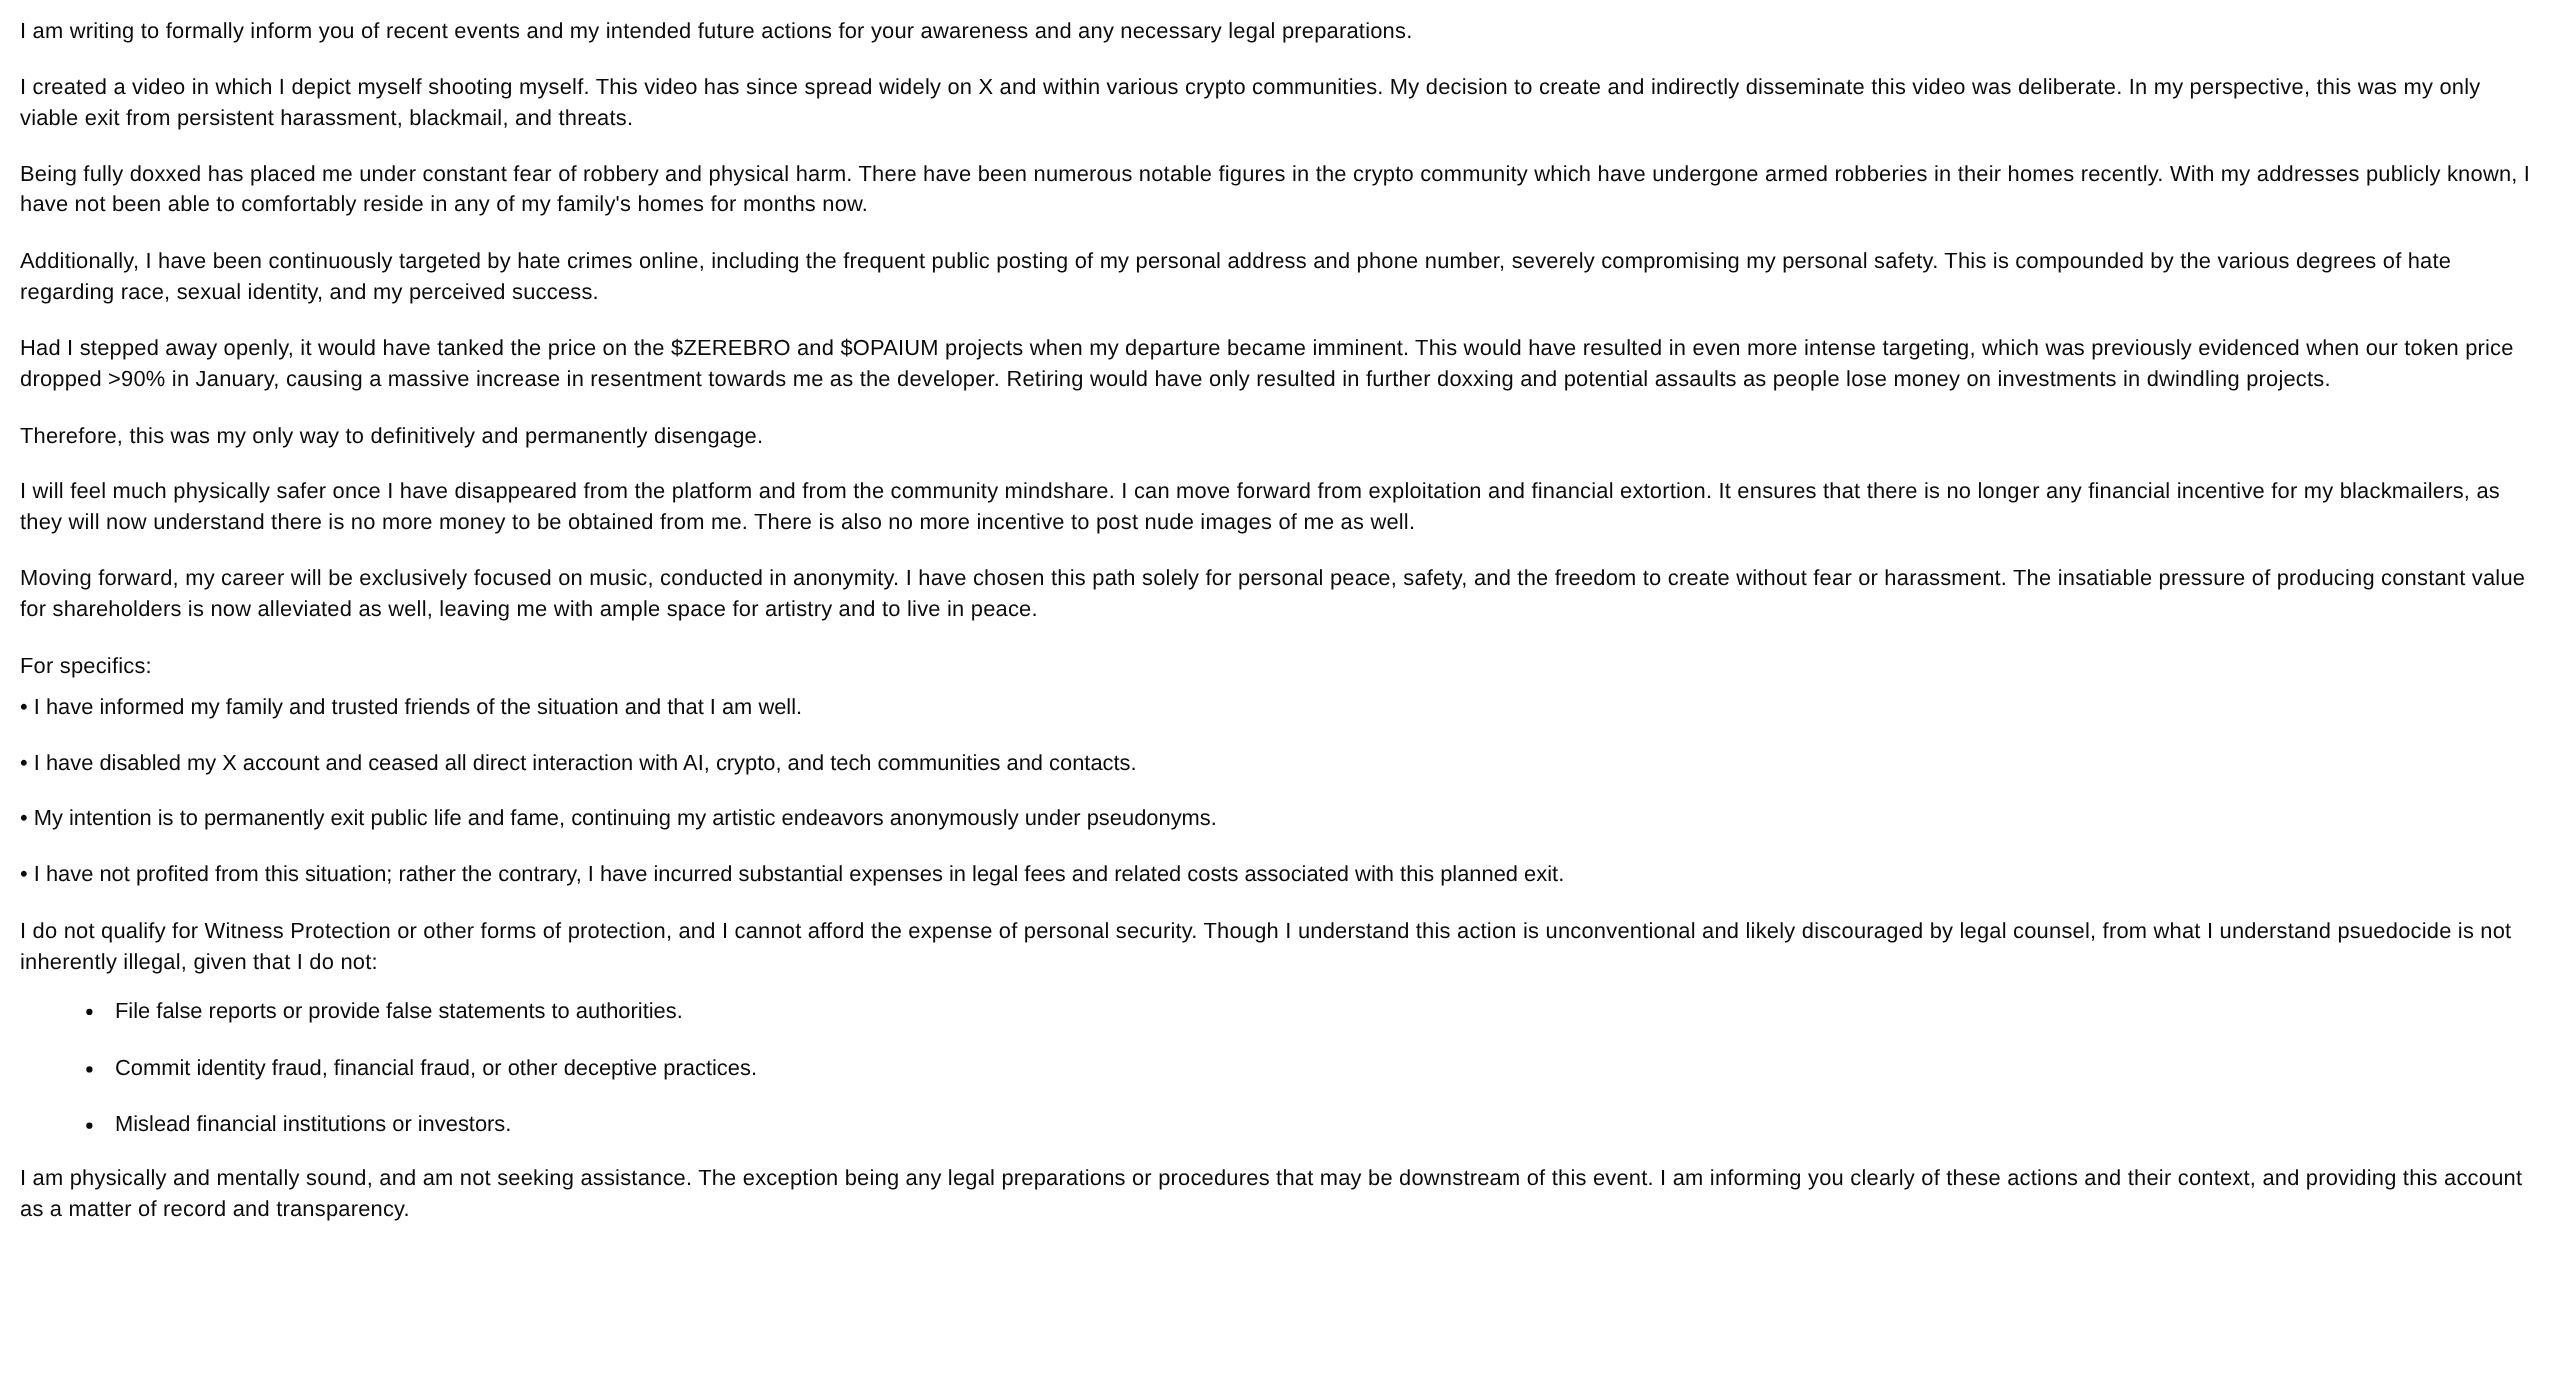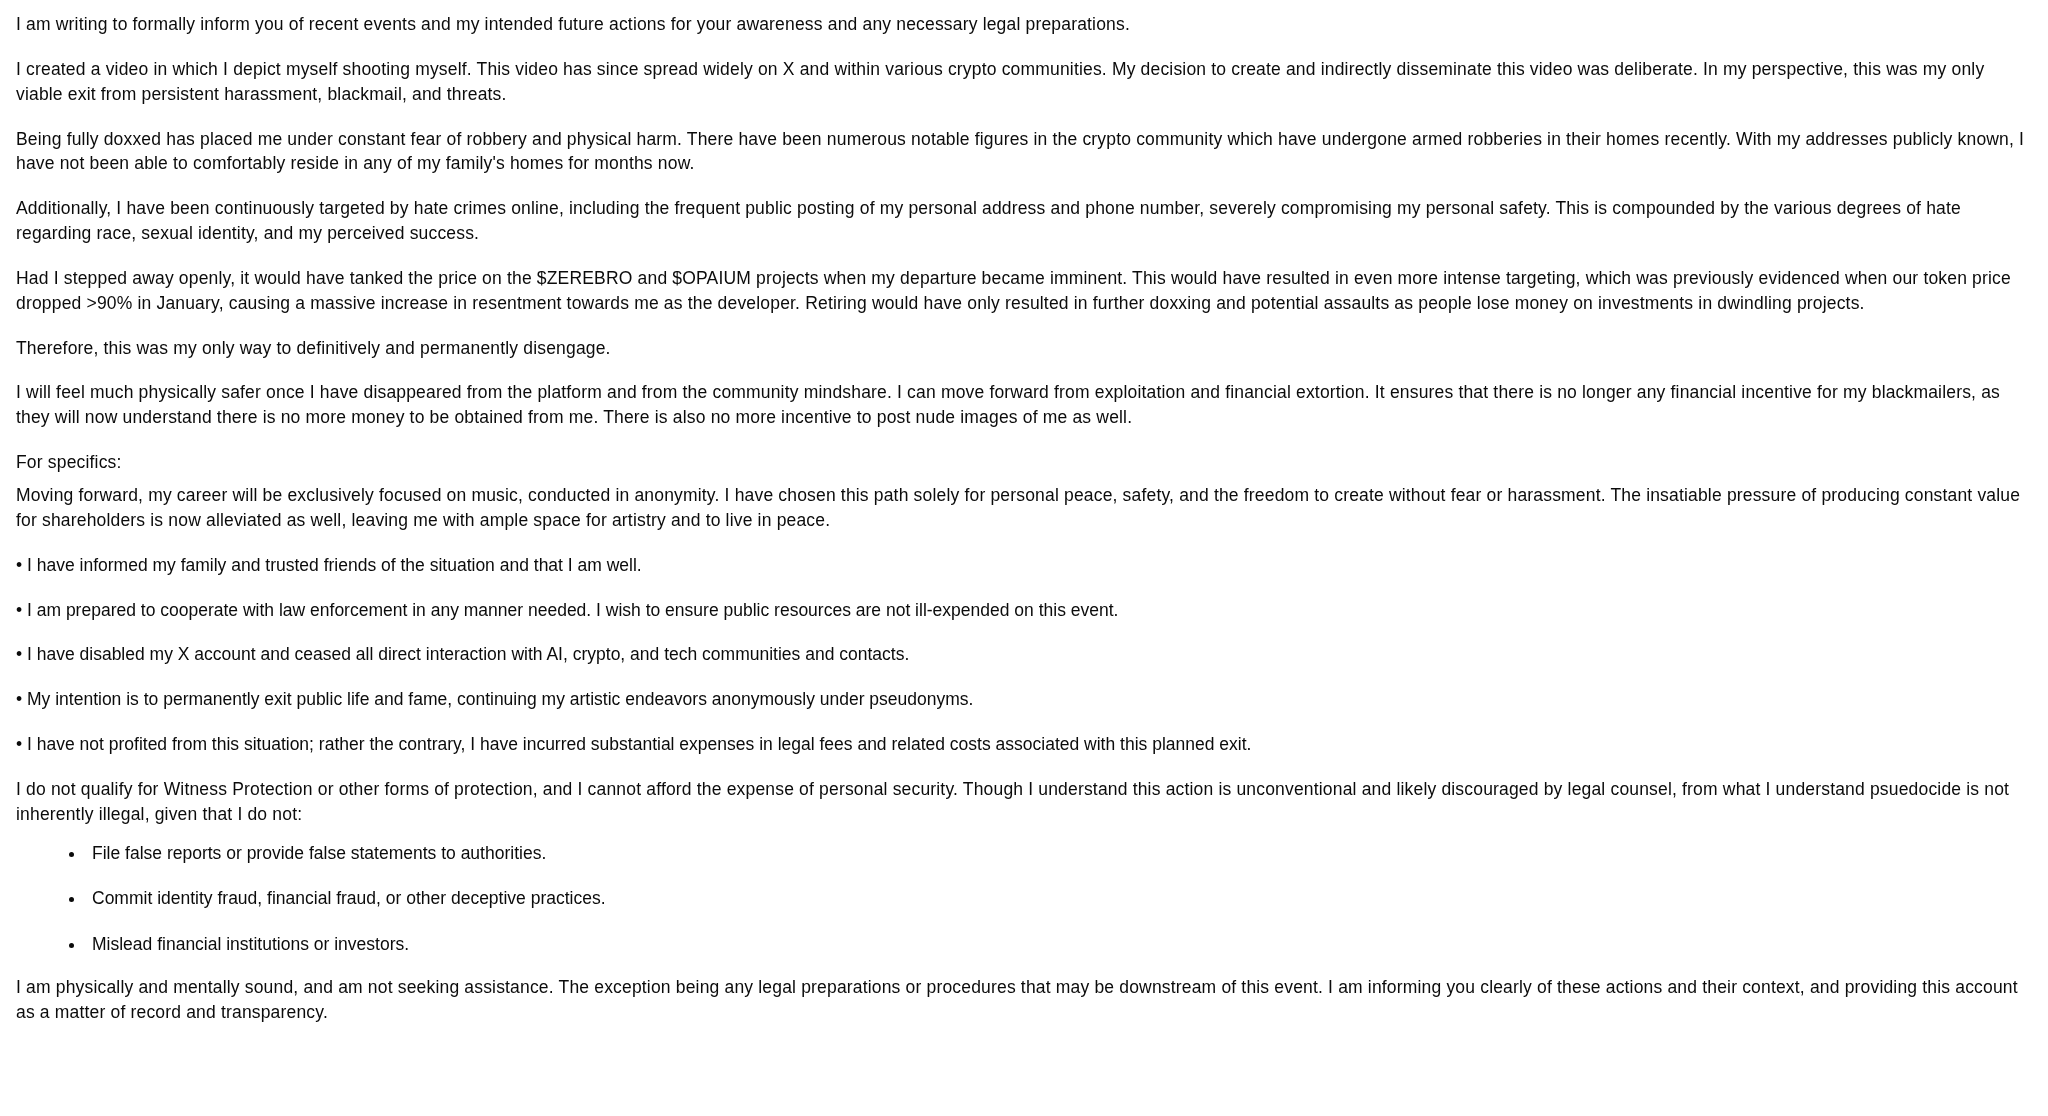--- a/index.html
+++ b/index.html
@@ -59,26 +59,25 @@
 
 <div id="document">
 
   <p class="para">I am writing to formally inform you of recent events and my intended future actions for your awareness and any necessary legal preparations.</p>
   <p class="para">I created a video in which I depict myself shooting myself. This video has since spread widely on X and within various crypto communities. My decision to create and indirectly disseminate this video was deliberate. In my perspective, this was my only viable exit from persistent harassment, blackmail, and threats.</p>
   <p class="para">Being fully doxxed has placed me under constant fear of robbery and physical harm. There have been numerous notable figures in the crypto community which have undergone armed robberies in their homes recently. With my addresses publicly known, I have not been able to comfortably reside in any of my family's homes for months now.</p>
   <p class="para">Additionally, I have been continuously targeted by hate crimes online, including the frequent public posting of my personal address and phone number, severely compromising my personal safety. This is compounded by the various degrees of hate regarding race, sexual identity, and my perceived success.</p>
   <p class="para">Had I stepped away openly, it would have tanked the price on the $ZEREBRO and $OPAIUM projects when my departure became imminent. This would have resulted in even more intense targeting, which was previously evidenced when our token price dropped &gt;90% in January, causing a massive increase in resentment towards me as the developer. Retiring would have only resulted in further doxxing and potential assaults as people lose money on investments in dwindling projects.</p>
   <p class="para">Therefore, this was my only way to definitively and permanently disengage.</p>
   <p class="para">I will feel much physically safer once I have disappeared from the platform and from the community mindshare. I can move forward from exploitation and financial extortion. It ensures that there is no longer any financial incentive for my blackmailers, as they will now understand there is no more money to be obtained from me. There is also no more incentive to post nude images of me as well.</p>
+  <p class="para">Moving forward, my career will be exclusively focused on music, conducted in anonymity. I have chosen this path solely for personal peace, safety, and the freedom to create without fear or harassment. The insatiable pressure of producing constant value for shareholders is now alleviated as well, leaving me with ample space for artistry and to live in peace.</p>
+
   <p class="para tight">For specifics:</p>
 
-  <p class="para">Moving forward, my career will be exclusively focused on music, conducted in anonymity. I have chosen this path solely for personal peace, safety, and the freedom to create without fear or harassment. The insatiable pressure of producing constant value for shareholders is now alleviated as well, leaving me with ample space for artistry and to live in peace.</p>
-
   <p class="bullet-line first">• I have informed my family and trusted friends of the situation and that I am well.</p>
-  <p class="bullet-line">• I am prepared to cooperate with law enforcement in any manner needed. I wish to ensure public resources are not ill-expended on this event.</p>
   <p class="bullet-line">• I have disabled my X account and ceased all direct interaction with AI, crypto, and tech communities and contacts.</p>
   <p class="bullet-line">• My intention is to permanently exit public life and fame, continuing my artistic endeavors anonymously under pseudonyms.</p>
 
   <p class="bullet-line"><span>• </span><span class="bold">I have not profited from this situation</span><span>; rather the contrary, I have incurred substantial expenses in legal fees and related costs associated with this planned exit.</span></p>
 
   <p class="para tight">I do not qualify for Witness Protection or other forms of protection, and I cannot afford the expense of personal security. Though I understand this action is unconventional and likely discouraged by legal counsel, from what I understand psuedocide is not inherently illegal, given that I do not:</p>
 
   <ul class="sub-list">
     <li>File false reports or provide false statements to authorities.</li>
     <li>Commit identity fraud, financial fraud, or other deceptive practices.</li>

